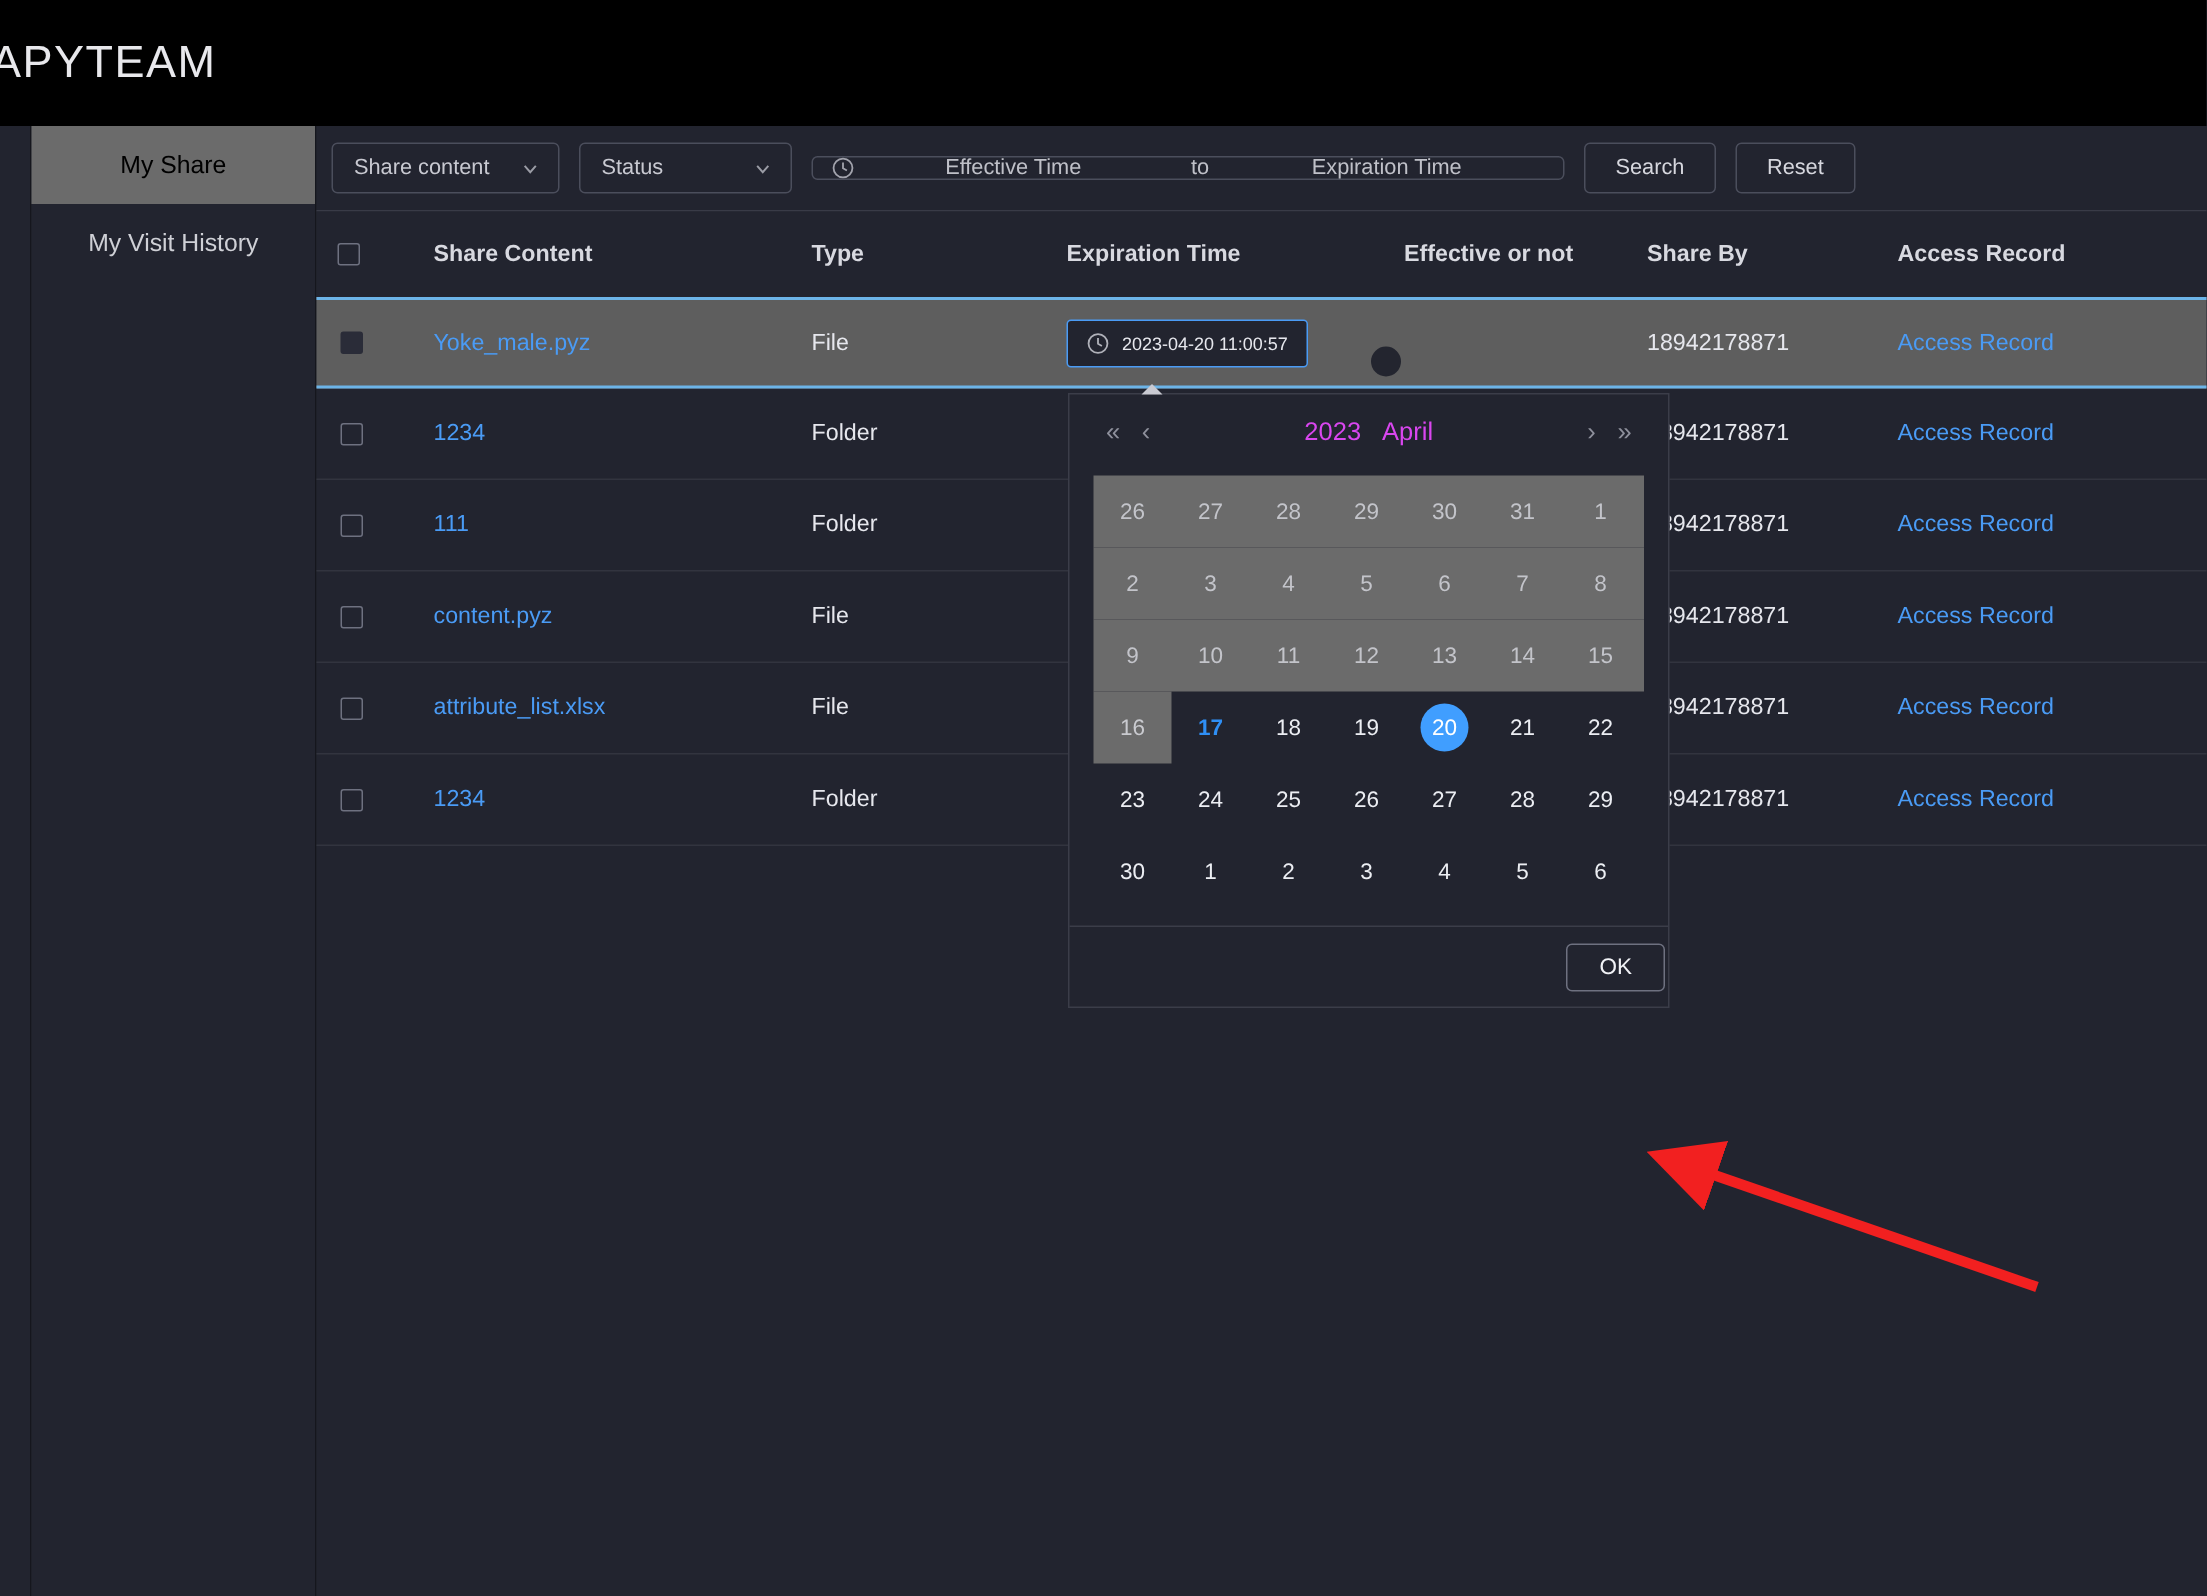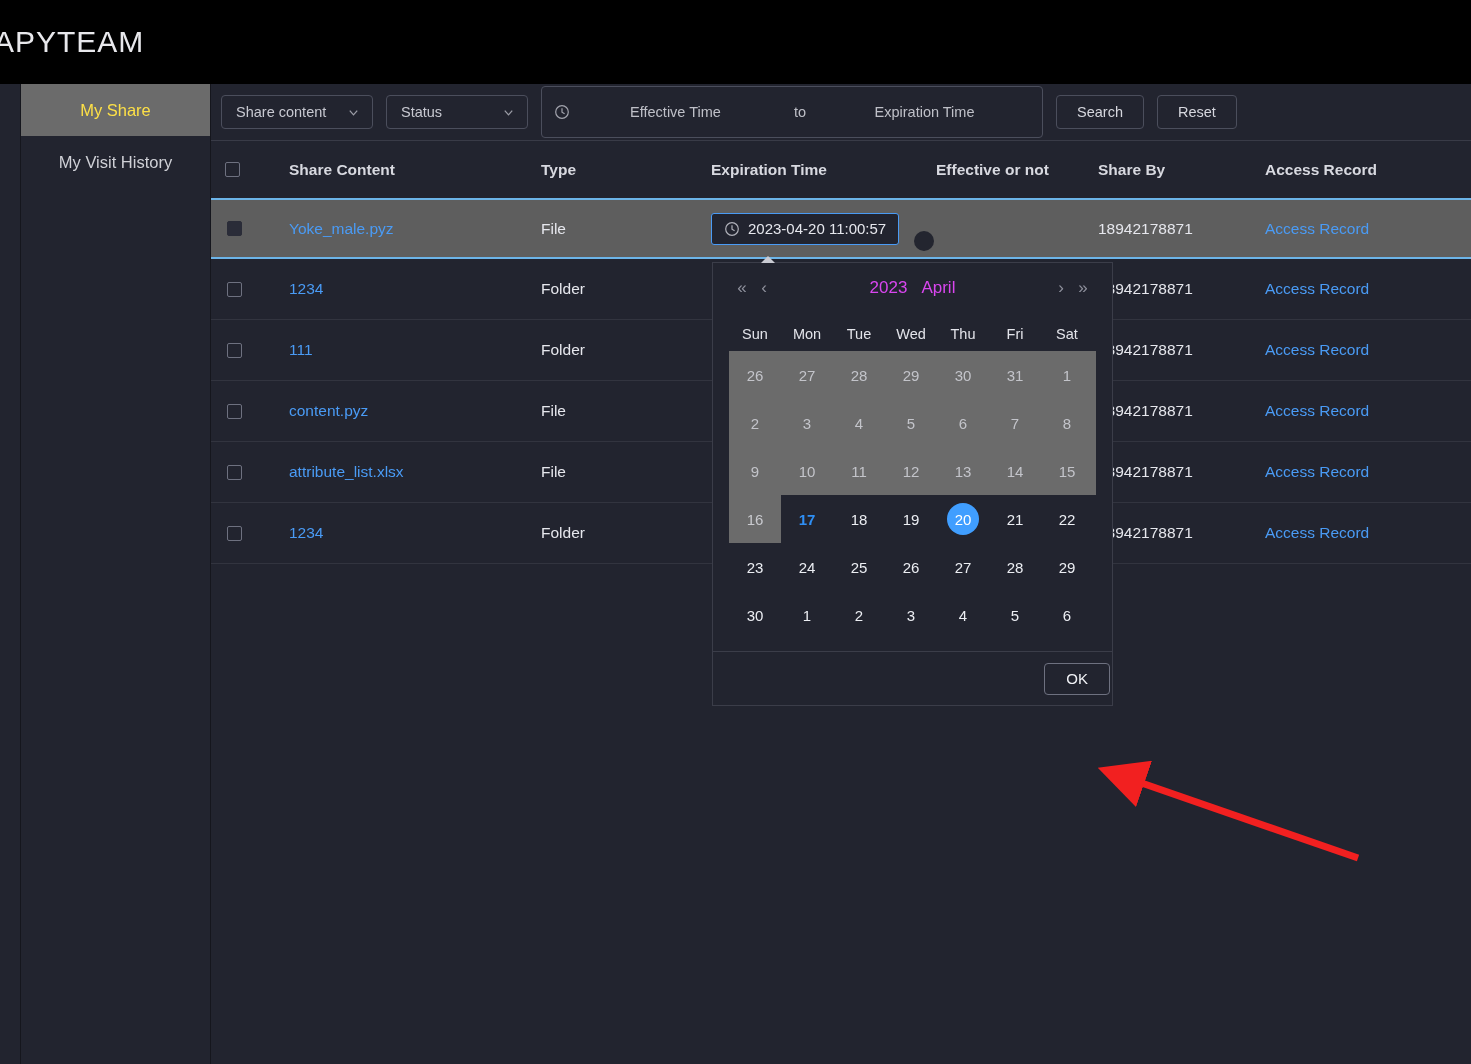--- a/index.html
+++ b/index.html
@@ -41,21 +41,21 @@
     background: #22242f;
     border-right: 1px solid #15161d;
   }
   .side-item {
     height: 52px;
     display: flex; align-items: center; justify-content: center;
     color: #cfd0d6;
     font-size: 16.5px;
     cursor: pointer;
   }
-  .side-item.active { background: #6b6b6b; color: #fde047; }
+  .side-item.active { background: #6b6b6b; color: #000000; }
 
   
   .main { position: absolute; left: 211px; top: 0; width: 1260px; height: 980px; background: #22242f; }
 
   
   .toolbar {
     height: 57px;
     display: flex; align-items: center;
     padding-left: 10px;
     gap: 13px;
@@ -68,21 +68,21 @@
     display: flex; align-items: center; justify-content: space-between;
     padding: 0 12px 0 14px;
     color: #c8c9d1; font-size: 14.5px;
     cursor: pointer;
   }
   .sel.status-sel { width: 142px; }
   .chev { width: 13px; height: 13px; flex: none; opacity: .8; }
   .chev svg { display: block; }
 
   .daterange {
-    height: 52px; width: 502px;
+    height: 16px; width: 502px;
     border: 1px solid #4b4e5c; border-radius: 4px;
     display: flex; align-items: center;
     padding: 0 12px;
     color: #c8c9d1; font-size: 14.5px;
     cursor: pointer;
   }
   .clock-ic { width: 16px; height: 16px; flex:none; opacity:.85; }
   .dr-field { flex: 1; text-align: center; color: #bfc0c8; }
   .dr-sep { width: 38px; text-align: center; color: #bfc0c8; }
 
@@ -135,21 +135,21 @@
   .cb.hdr { border-color: #6e7180; }
 
   .link { color: #4a9bf5; cursor: pointer; }
   .val { color: #e6e7ed; }
 
   .exp-box {
     display: inline-flex; align-items: center; gap: 8px;
     height: 32px; padding: 0 12px;
     border: 1px solid #4a9bf5; border-radius: 3px;
     background: #22242f;
-    color: #e6e7ed; font-size: 15px; font-weight: normal;
+    color: #e6e7ed; font-size: 12px; font-weight: normal;
     cursor: pointer;
   }
 
   .toggle {
     width: 46px; height: 24px; border-radius: 12px;
     background: #13ce66; position: relative; cursor: pointer;
   }
   .toggle .knob {
     position: absolute; right: 2px; top: 2px;
     width: 20px; height: 20px; border-radius: 50%;
@@ -409,29 +409,20 @@
     <span class="nav-btn">‹</span>
     <div class="pk-ym">
       <span>2023</span>
       <span>April</span>
     </div>
     <span class="nav-btn">›</span>
     <span class="nav-btn">»</span>
   </div>
 
   <div class="pk-grid">
-    <div class="pk-weekdays">
-      <div>Sun</div>
-      <div>Mon</div>
-      <div>Tue</div>
-      <div>Wed</div>
-      <div>Thu</div>
-      <div>Fri</div>
-      <div>Sat</div>
-    </div>
     <div id="weeks-host">
         <div class="pk-week disabled">
           <div class="pk-cell off">26</div>
           <div class="pk-cell off">27</div>
           <div class="pk-cell off">28</div>
           <div class="pk-cell off">29</div>
           <div class="pk-cell off">30</div>
           <div class="pk-cell off">31</div>
           <div class="pk-cell off">1</div>
         </div>

